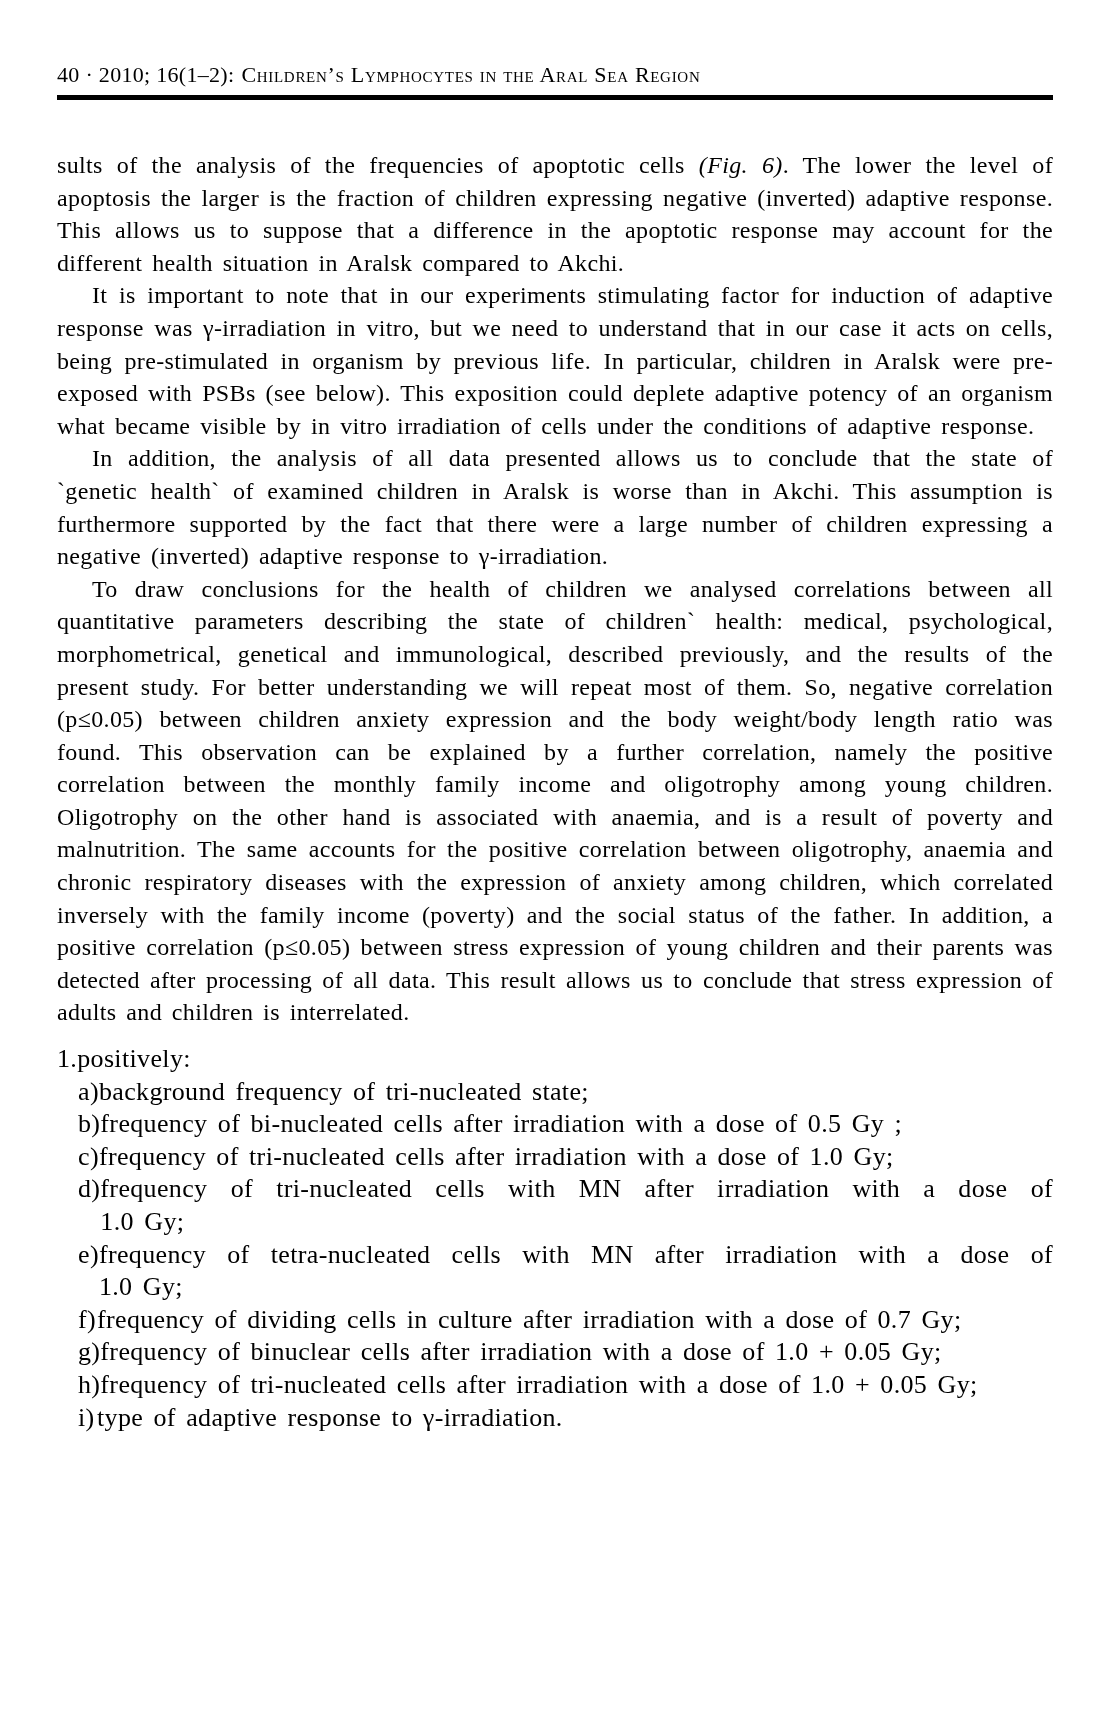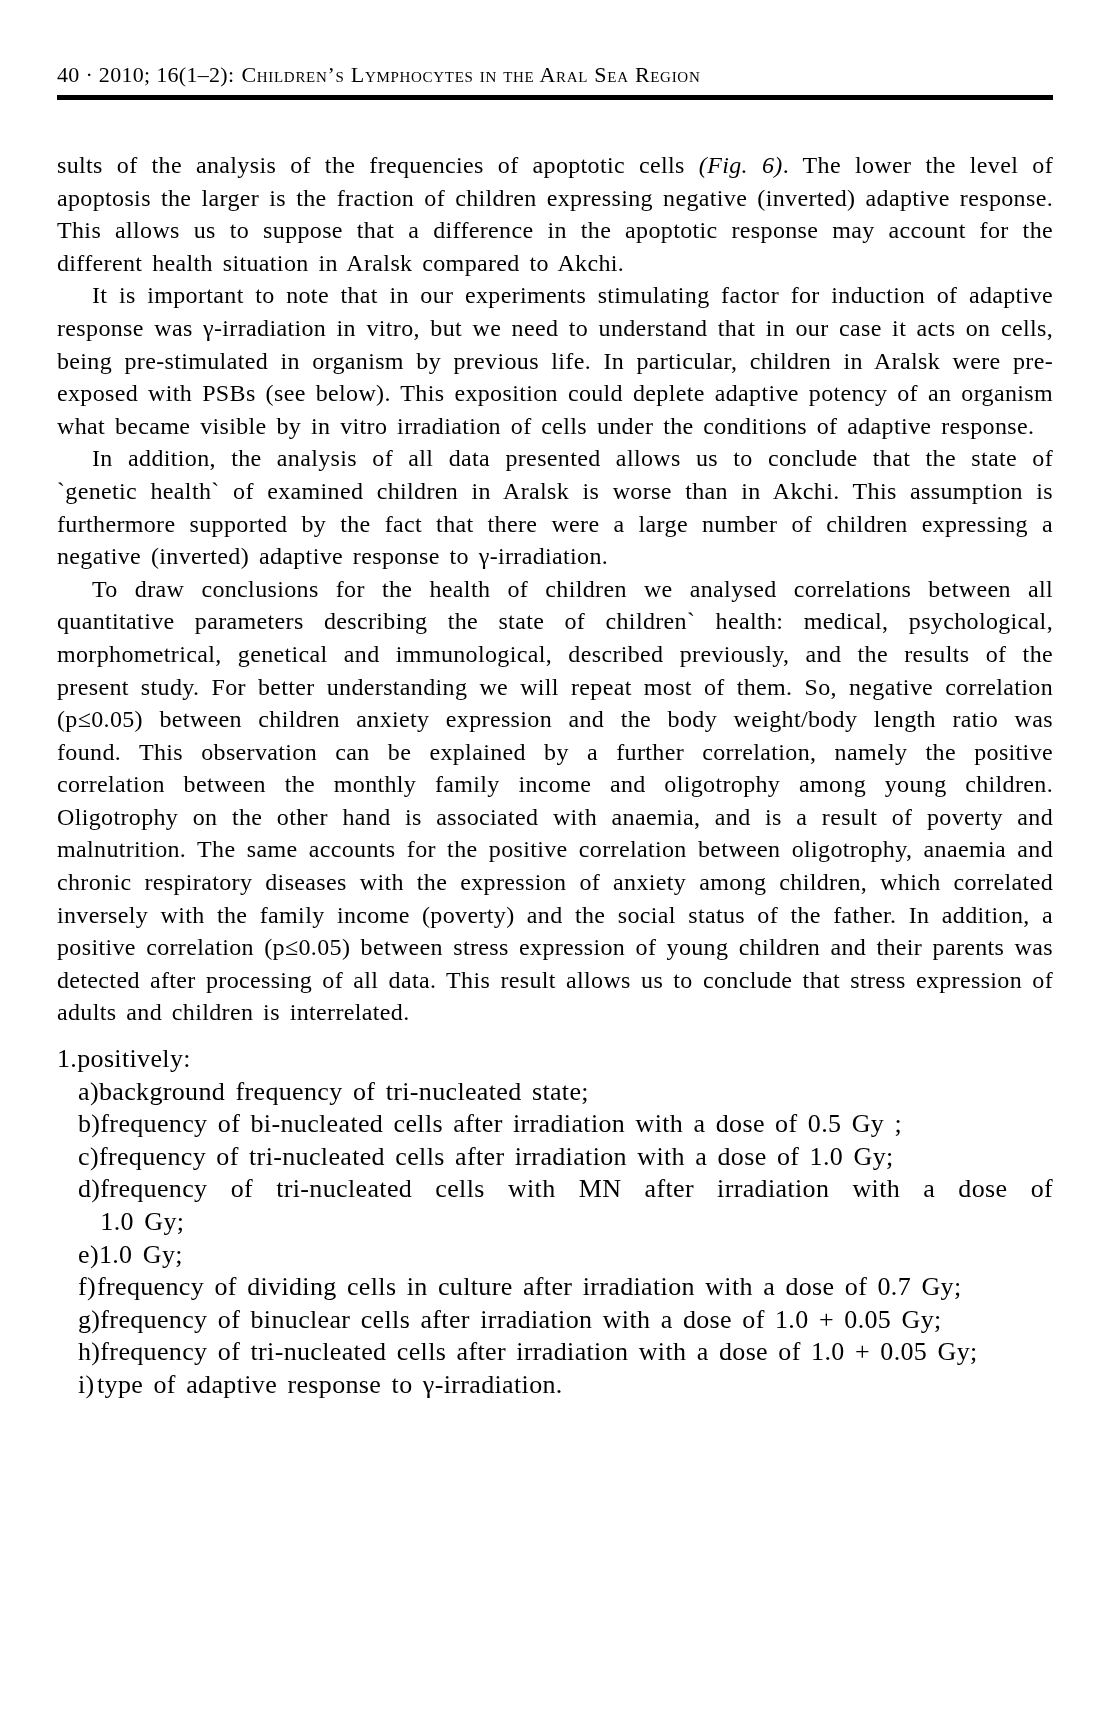--- a/index.html
+++ b/index.html
@@ -123,20 +123,21 @@
         <div class="sub-item">
           <span class="sub-marker">d)</span>
           <div class="sub-text">
             <div class="sub-line stretch">frequency of tri-nucleated cells with MN after irradiation with a dose of</div>
             <div class="sub-line">1.0 Gy;</div>
           </div>
         </div>
         <div class="sub-item">
           <span class="sub-marker">e)</span>
           <div class="sub-text">
+            <div class="sub-line stretch">frequency of tetra-nucleated cells with MN after irradiation with a dose of</div>
             <div class="sub-line">1.0 Gy;</div>
           </div>
         </div>
         <div class="sub-item">
           <span class="sub-marker">f)</span>
           <div class="sub-text">
             <div class="sub-line">frequency of dividing cells in culture after irradiation with a dose of 0.7 Gy;</div>
           </div>
         </div>
         <div class="sub-item">

